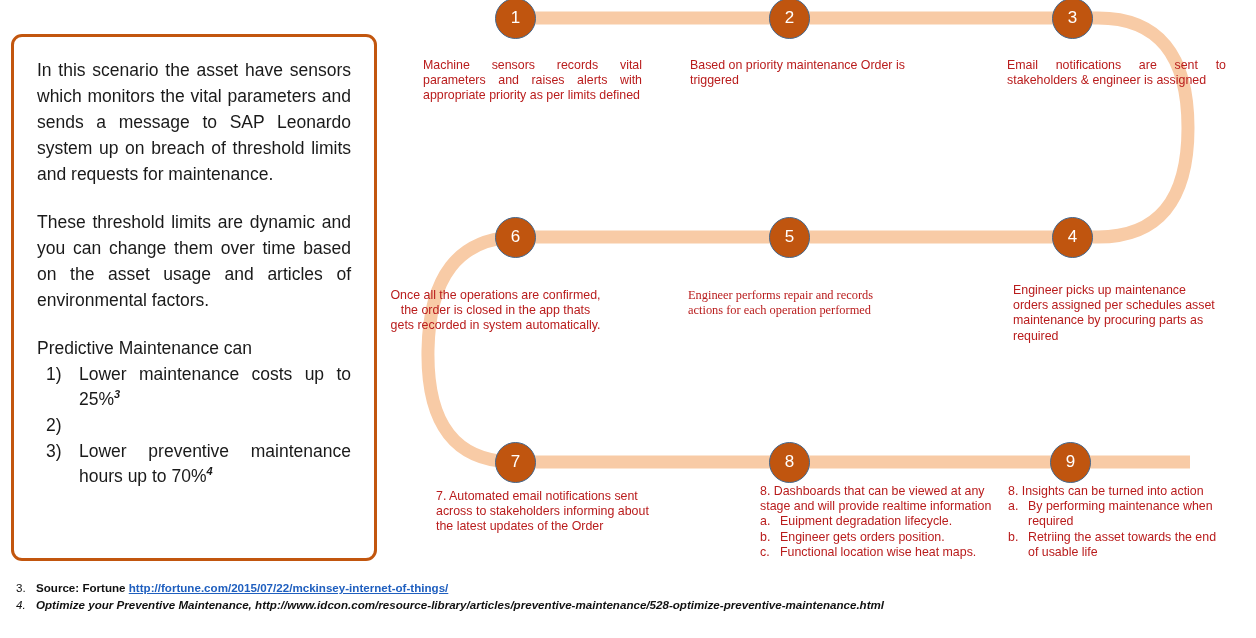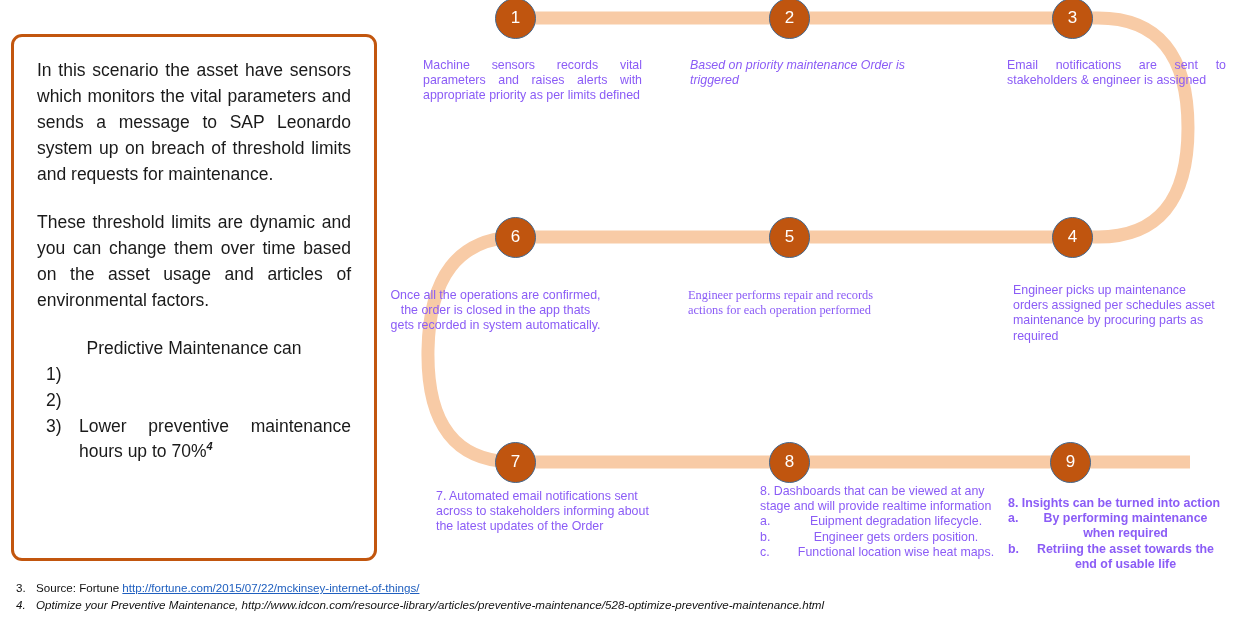--- a/index.html
+++ b/index.html
@@ -36,21 +36,20 @@
     line-height: 26px;
     text-align: justify;
     text-justify: inter-word;
     margin: 0 0 22px 0;
     color: #1a1a1a;
   }
   #pm-heading {
     font-size: 17.5px;
     line-height: 26px;
     margin: 0 0 1px 0;
-    text-align: center;
   }
   .num-list {
     margin: 0;
     padding: 0;
     list-style: none;
   }
   .num-item {
     font-size: 17.5px;
     line-height: 25px;
     display: flex;
@@ -97,41 +96,41 @@
     color: #ffffff;
     font-size: 17px;
     line-height: 38px;
     text-align: center;
     z-index: 3;
   }
   .step-text {
     position: absolute;
     font-size: 12.4px;
     line-height: 15.2px;
-    color: #8b5cf6;
+    color: #b91c1c;
     z-index: 2;
   }
   .step-text.justify {
     text-align: justify;
     text-align-last: left;
   }
   .sub-list {
     margin: 0;
     padding: 0;
     list-style: none;
   }
   .sub-item {
     display: flex;
     line-height: 15.2px;
   }
   .sub-marker {
     width: 20px;
     flex: 0 0 20px;
   }
-  .sub-body { flex: 1 1 auto; text-align: center; }
+  .sub-body { flex: 1 1 auto; }
 
   
   #footnotes {
     position: absolute;
     left: 8px;
     top: 580px;
     width: 1000px;
     font-size: 11.6px;
     line-height: 15px;
     color: #111111;
@@ -139,39 +138,40 @@
   .fn-row {
     display: flex;
     margin-bottom: 2px;
   }
   .fn-num {
     width: 28px;
     flex: 0 0 28px;
     padding-left: 8px;
     box-sizing: border-box;
   }
-  .fn-body { flex: 1 1 auto; }
+  .fn-body { flex: 1 1 auto; font-weight: bold; }
   .fn-italic { font-style: italic; }
   .fn-link {
     color: #1F5FBF;
     text-decoration: underline;
   }
 </style>
 </head>
 <body>
 
 <div id="callout">
   <p class="para">In this scenario the asset have sensors which monitors the vital parameters and sends a message to SAP Leonardo system up on breach of threshold limits and requests for maintenance.</p>
   <p class="para">These threshold limits are dynamic and you can change them over time based on the asset usage and articles of environmental factors.</p>
 
   <div id="pm-heading">Predictive Maintenance can</div>
 
   <ul class="num-list">
     <li class="num-item">
       <span class="num-marker">1)</span>
+      <span class="num-text"><span>Lower maintenance costs up to 25%</span><sup class="fn">3</sup></span>
     </li>
     <li class="num-item">
       <span class="num-marker">2)</span>
     </li>
     <li class="num-item">
       <span class="num-marker">3)</span>
       <span class="num-text"><span>Lower preventive maintenance hours up to 70%</span><sup class="fn">4</sup></span>
     </li>
   </ul>
 </div>
@@ -194,21 +194,21 @@
 <div class="node" style="left:1072px; top:237px;">4</div>
 <div class="node" style="left:789px; top:237px;">5</div>
 <div class="node" style="left:515px; top:237px;">6</div>
 
 <div class="node" style="left:515px; top:462px;">7</div>
 <div class="node" style="left:789px; top:462px;">8</div>
 <div class="node" style="left:1070px; top:462px;">9</div>
 
 <div class="step-text justify" style="left:423px; top:58px; width:219px;">Machine sensors records vital parameters and raises alerts with appropriate priority as  per limits defined</div>
 
-<div class="step-text" style="left:690px; top:58px; width:245px;font-style:italic;">Based on priority maintenance Order is triggered</div>
+<div class="step-text" style="left:690px; top:58px; width:245px;">Based on priority maintenance Order is triggered</div>
 
 <div class="step-text justify" style="left:1007px; top:58px; width:219px;">Email notifications are sent to stakeholders &amp; engineer is assigned</div>
 
 <div class="step-text" style="left:990px; top:283px; width:210px;margin-left:23px;">Engineer picks up maintenance orders assigned per schedules asset maintenance by procuring parts as required</div>
 
 <div class="step-text" style="left:688px; top:288px; width:212px;font-family:Liberation Serif, serif;">Engineer performs repair and records actions for each operation performed</div>
 
 <div class="step-text" style="left:388px; top:288px; width:215px;text-align:center;">Once all the operations are confirmed, the order is closed in the app thats gets recorded in system automatically.</div>
 
 <div class="step-text" style="left:436px; top:489px; width:222px;">7. Automated email notifications sent across to stakeholders informing about the latest updates of  the Order</div>
@@ -224,21 +224,21 @@
       <span class="sub-marker">b.</span>
       <span class="sub-body">Engineer  gets  orders position.</span>
     </li>
     <li class="sub-item">
       <span class="sub-marker">c.</span>
       <span class="sub-body">Functional location wise heat maps.</span>
     </li>
   </ul>
 </div>
 
-<div class="step-text" style="left:1008px; top:496px; width:215px;font-weight:bold;">
+<div class="step-text" style="left:1008px; top:484px; width:215px;">
   <div>8. Insights can be turned into action</div>
   <ul class="sub-list">
     <li class="sub-item">
       <span class="sub-marker">a.</span>
       <span class="sub-body">By performing maintenance when required</span>
     </li>
     <li class="sub-item">
       <span class="sub-marker">b.</span>
       <span class="sub-body">Retriing the asset towards the end of usable life</span>
     </li>

